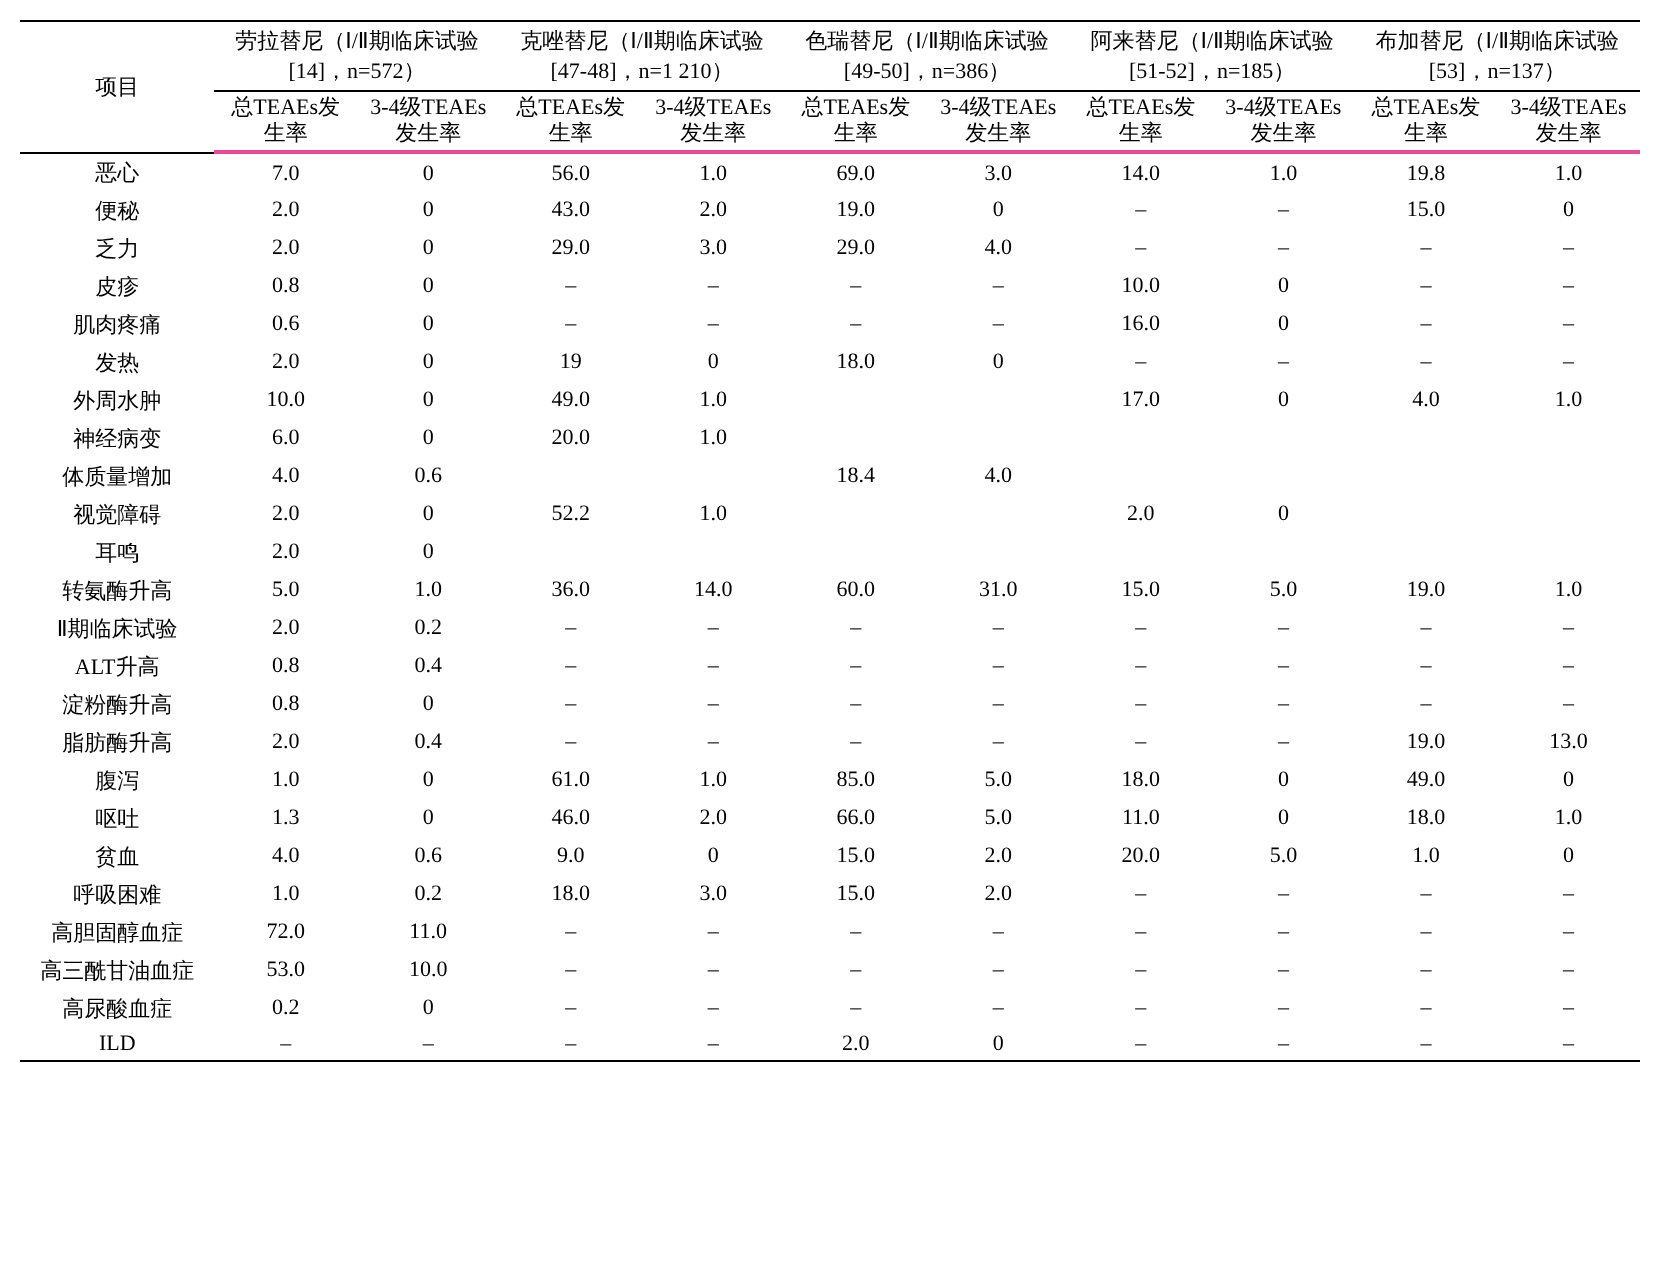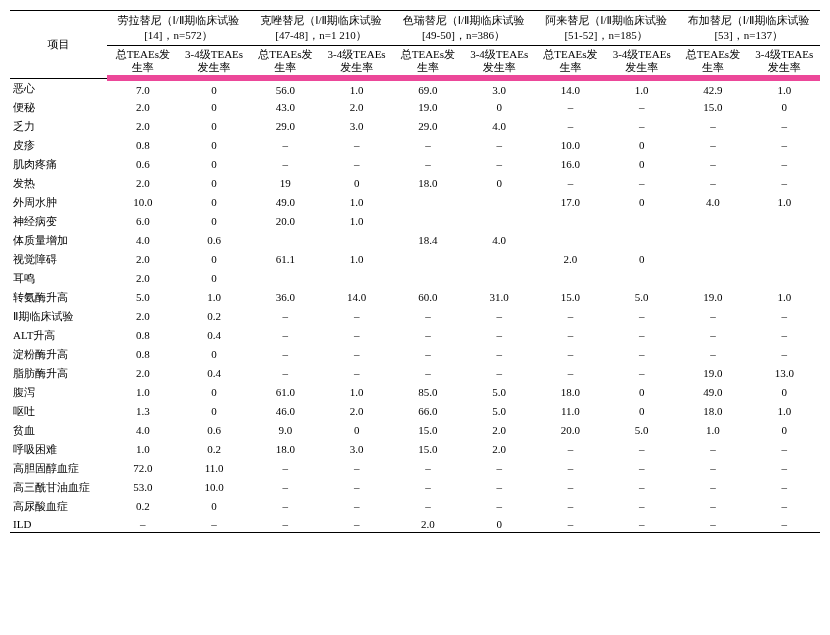--- a/index.html
+++ b/index.html
@@ -13,24 +13,24 @@
     border-collapse: collapse;
     width: 100%;
     table-layout: fixed;
   }
   th, td {
     padding: 2px 3px;
     text-align: center;
     font-weight: normal;
   }
   thead tr:first-child th { border-top: 1px solid #000; }
-  thead tr:last-child th { border-bottom: 6px solid #ec4899; }
+  thead tr:last-child th { border-bottom: 2px solid #ec4899; }
   .sep { border-bottom: 1px solid #000; margin-top: 39px; }
   .rowhead {
-    text-align: left;
+    text-align: center;
     white-space: nowrap;
   }
   tbody tr:last-child td { border-bottom: 1px solid #000; }
   .subhead { line-height: 1.15; }
 </style>
 </head>
 <body>
 
 <table>
   <colgroup>
@@ -63,21 +63,21 @@
       <tr>
         <td class="rowhead">恶心</td>
         <td>7.0</td>
         <td>0</td>
         <td>56.0</td>
         <td>1.0</td>
         <td>69.0</td>
         <td>3.0</td>
         <td>14.0</td>
         <td>1.0</td>
-        <td>42.9</td>
+        <td>19.8</td>
         <td>1.0</td>
       </tr>
       <tr>
         <td class="rowhead">便秘</td>
         <td>2.0</td>
         <td>0</td>
         <td>43.0</td>
         <td>2.0</td>
         <td>19.0</td>
         <td>0</td>
@@ -174,21 +174,21 @@
         <td>4.0</td>
         <td></td>
         <td></td>
         <td></td>
         <td></td>
       </tr>
       <tr>
         <td class="rowhead">视觉障碍</td>
         <td>2.0</td>
         <td>0</td>
-        <td>61.1</td>
+        <td>52.2</td>
         <td>1.0</td>
         <td></td>
         <td></td>
         <td>2.0</td>
         <td>0</td>
         <td></td>
         <td></td>
       </tr>
       <tr>
         <td class="rowhead">耳鸣</td>

